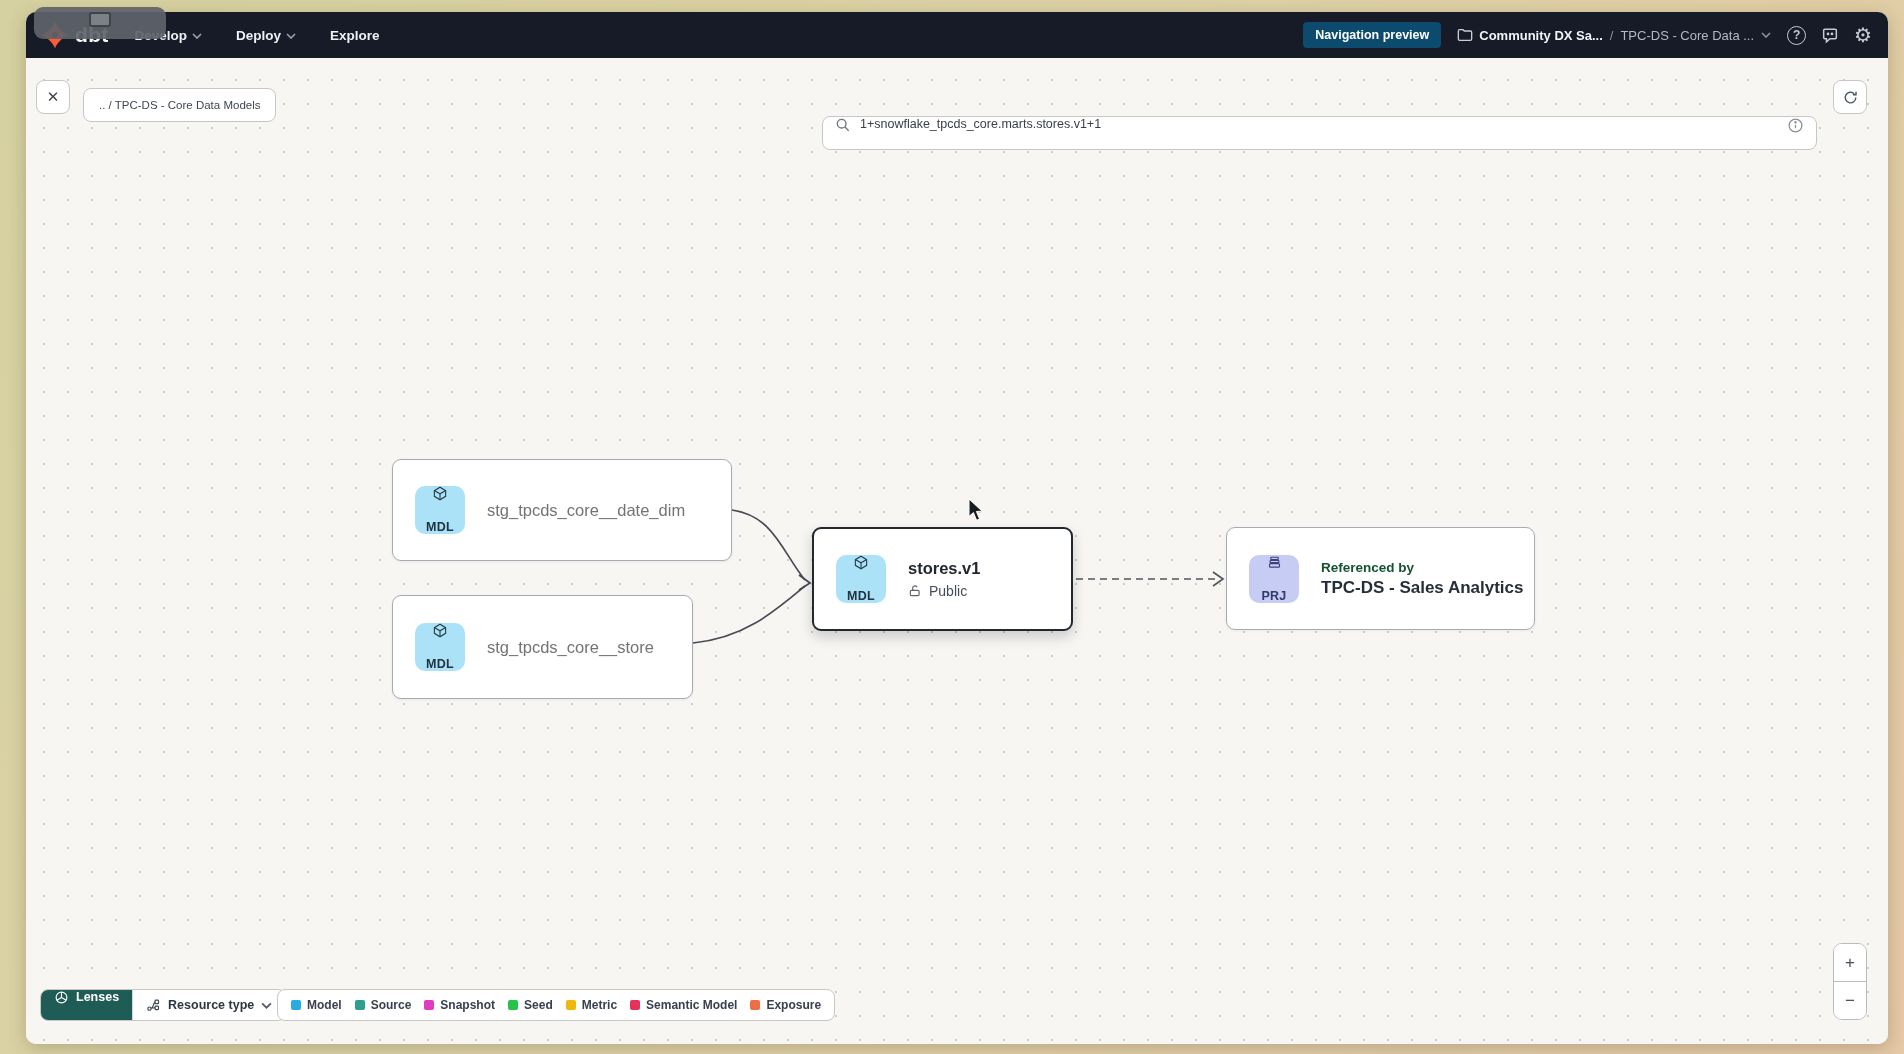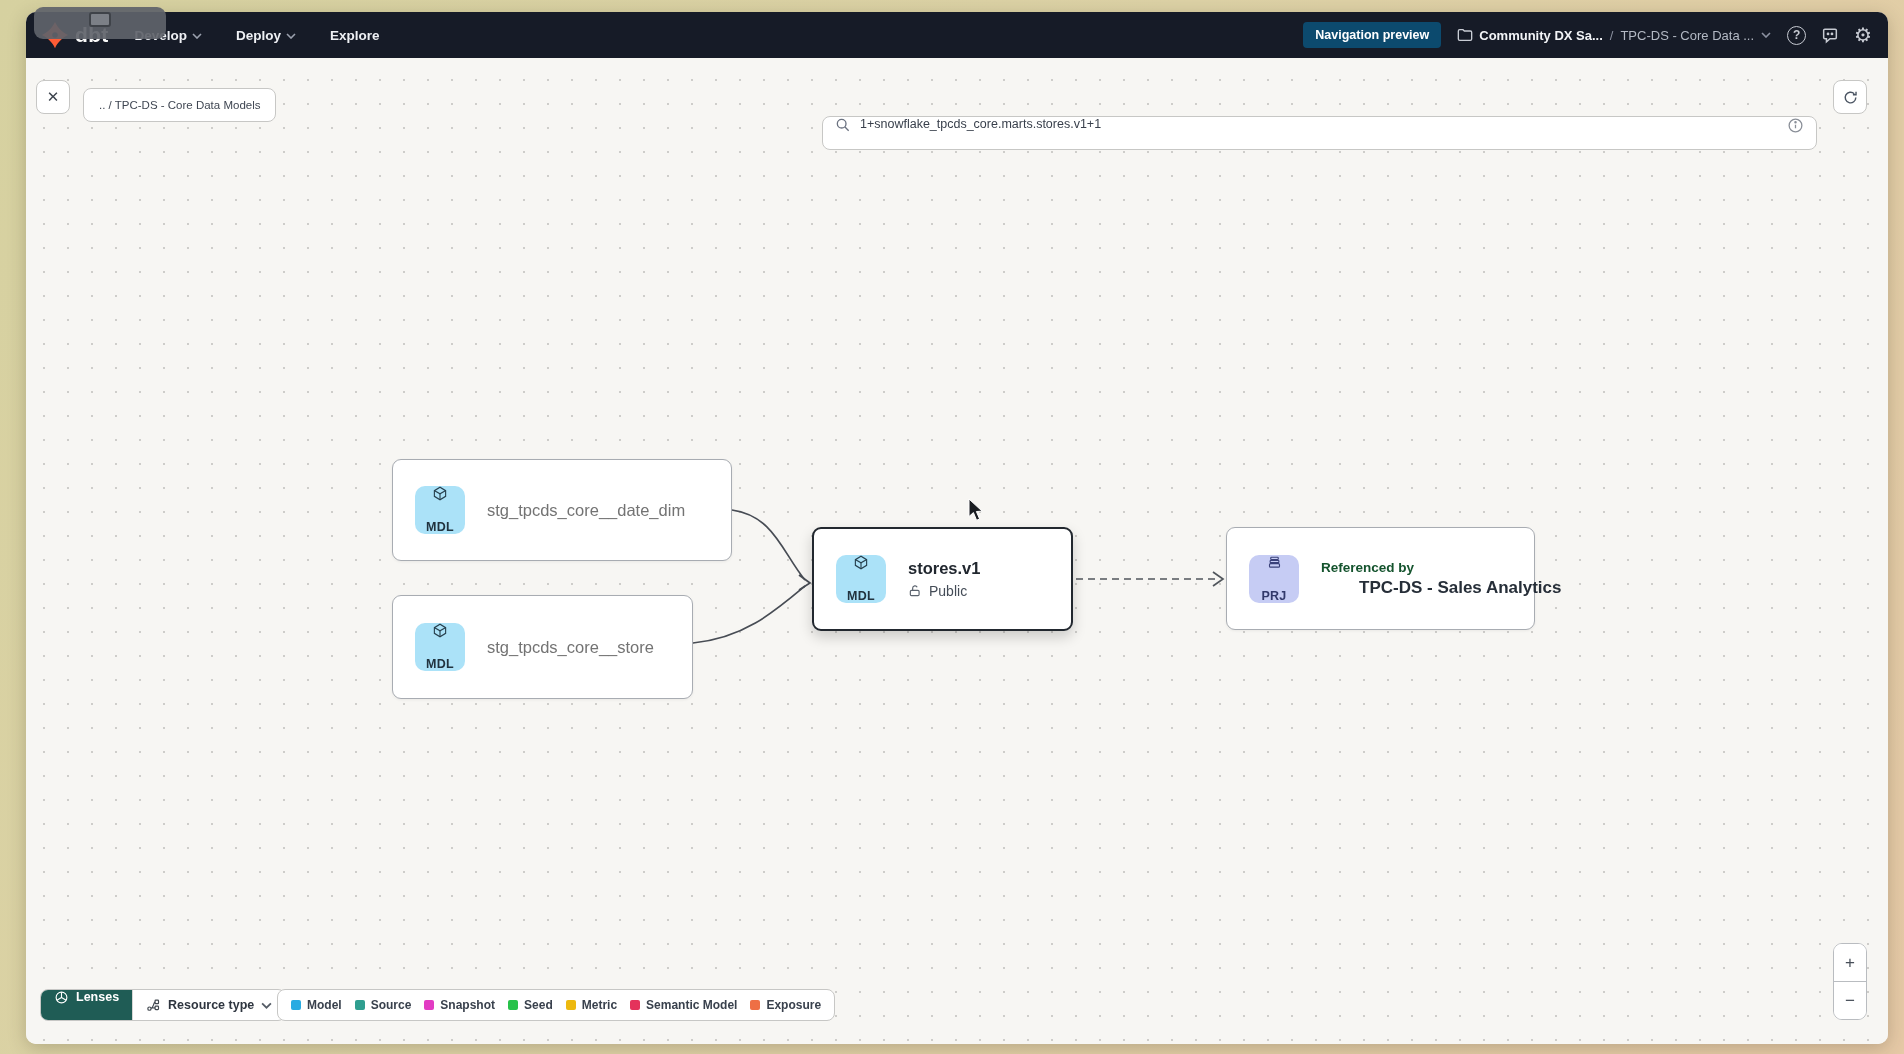--- a/index.html
+++ b/index.html
@@ -67,21 +67,21 @@
   .node.selected { border:2px solid #22282f; box-shadow:0 6px 14px rgba(0,0,0,.18); }
   .node-badge { width:50px; height:48px; border-radius:10px; display:flex; flex-direction:column;
     align-items:center; justify-content:center; gap:19px; flex:0 0 auto; }
   .badge-mdl { background:#abe2f8; color:#21333f; }
   .badge-prj { background:#c6ccf4; color:#32396b; }
   .node-badge .badge-label { font-size:12.5px; font-weight:700; letter-spacing:.3px; }
   .node-label { font-size:16.5px; color:#737373; font-weight:500; white-space:nowrap; }
   .node-title { font-size:16.5px; color:#21272f; font-weight:700; }
   .node-access { display:flex; align-items:center; gap:7px; font-size:14px; color:#444c57; margin-top:5px; }
   .node-kicker { font-size:13.5px; color:#14532d; font-weight:700; }
-  .node-big { font-size:17px; color:#262e38; font-weight:600; margin-top:3px; white-space:nowrap;margin-left:38px; }
+  .node-big { font-size:17px; color:#262e38; font-weight:600; margin-top:3px; white-space:nowrap; }
 
   .edges { position:absolute; inset:0; pointer-events:none; }
 
   .cursor { position:absolute; left:942px; top:440px; width:17px; height:24px; pointer-events:none; }
 
   
   .footer-pill { position:absolute; bottom:23px; height:32px; border-radius:8px;
     border:1px solid #c7c7c5; background:#fff; display:flex; align-items:center; overflow:hidden; }
   .lenses-group { left:14px; }
   .seg-lenses { background:#1f5c55; color:#fff; height:100%; display:flex; align-items:flex-start;

